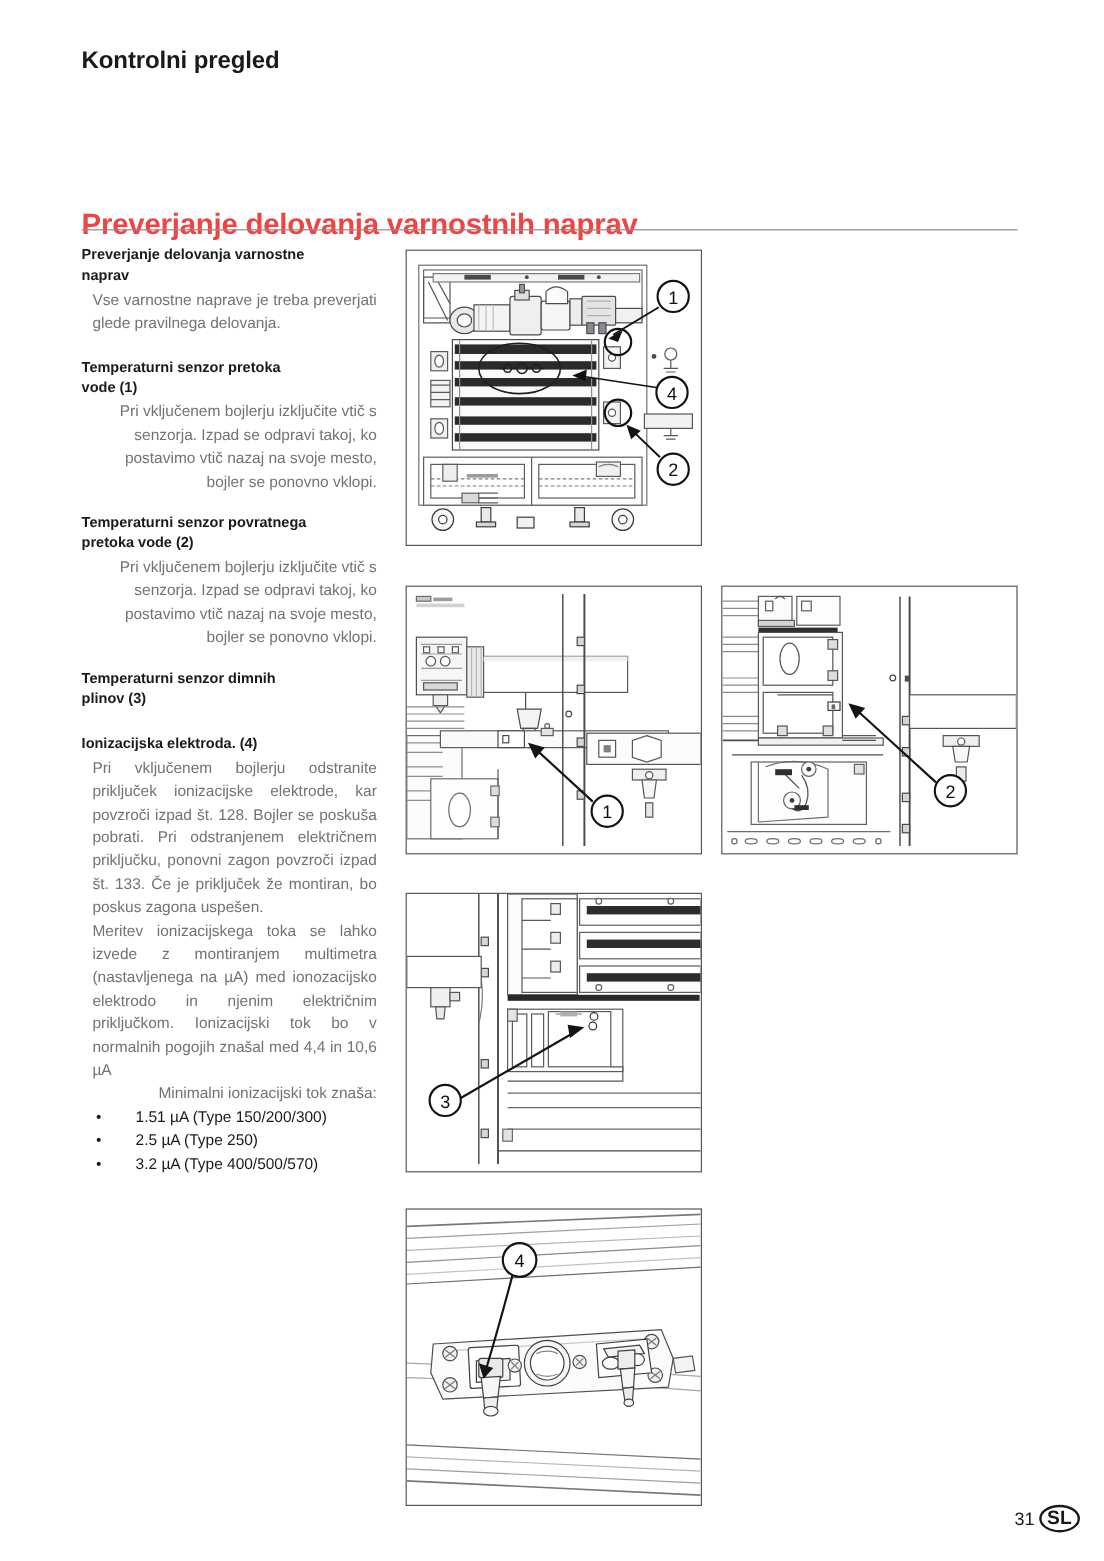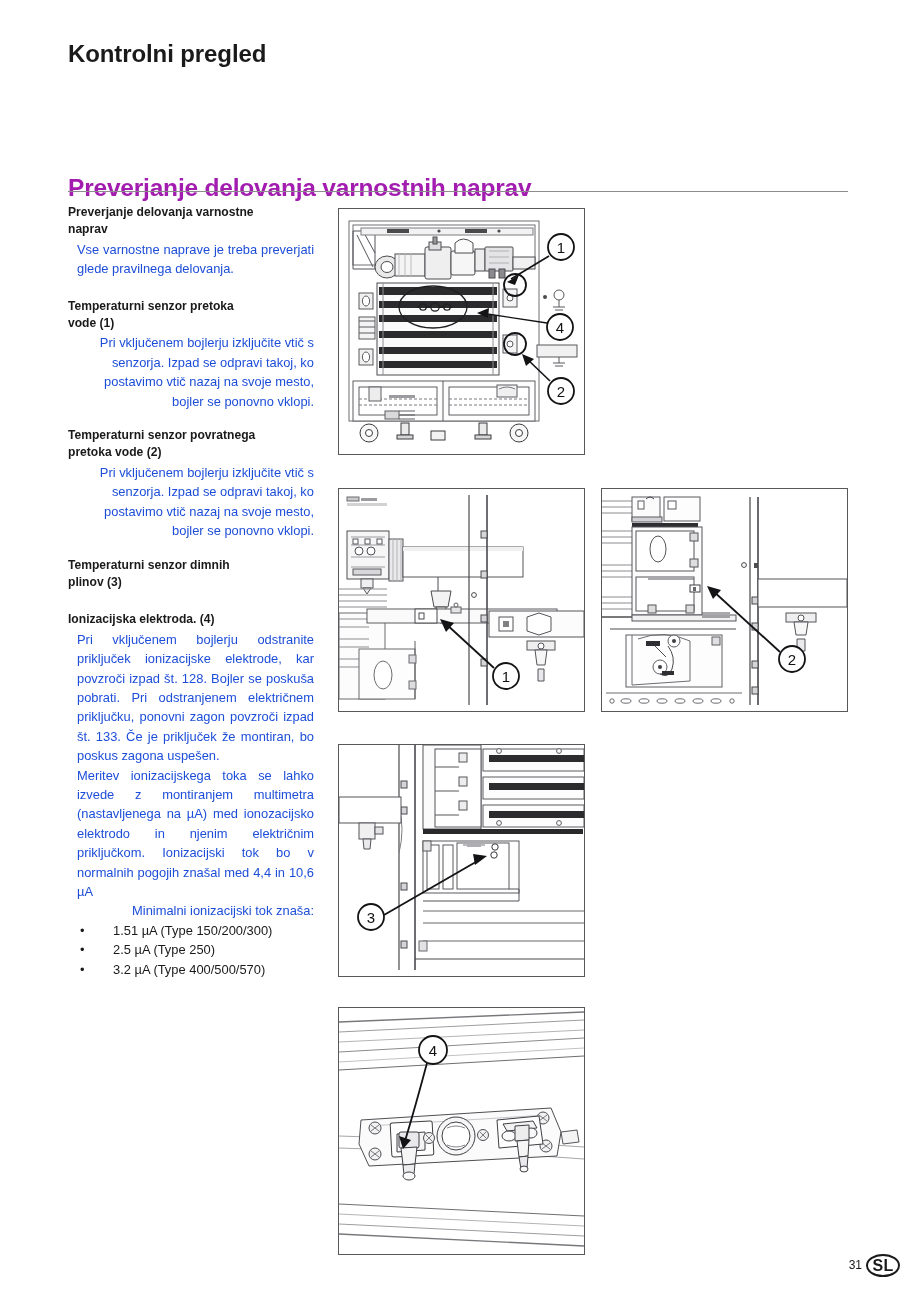--- a/index.html
+++ b/index.html
@@ -20,33 +20,33 @@
     inset: 0;
     width: 920px;
     height: 1301px;
   }
 
   
   .running-head {
     position: absolute;
     left: 68px;
     top: 40px;
-    font-size: 24px;
+    font-size: 20px;
     font-weight: bold;
     letter-spacing: -0.1px;
     color: #1a1a1a;
   }
   .page-title {
     position: absolute;
     left: 68px;
     top: 158px;
     font-size: 24.5px;
     font-weight: bold;
     letter-spacing: -0.2px;
-    color: #a21caf;
+    color: #ef4444;
     white-space: nowrap;
   }
   .title-rule {
     position: absolute;
     left: 68px;
     top: 191px;
     width: 780px;
     height: 1px;
     background: #8c8c8c;
   }
@@ -61,21 +61,21 @@
   .sec-head {
     font-size: 12.1px;
     font-weight: bold;
     line-height: 17.4px;
     color: #1a1a1a;
     margin: 0 0 1px 0;
   }
   .para {
     font-size: 12.9px;
     line-height: 19.4px;
-    color: #1d4ed8;
+    color: #737373;
     text-align: justify;
     text-justify: inter-word;
     margin: 0;
     padding-left: 9px;
     hyphens: manual;
   }
   .para.nojust { text-align: right; }
   .gap-lg { height: 19px; }
   .gap-md { height: 16px; }
 
@@ -109,21 +109,21 @@
   #fig-flow     { left: 338px; top: 488px; width: 245px; height: 222px; }
   #fig-return   { left: 601px; top: 488px; width: 245px; height: 222px; }
   #fig-fluegas  { left: 338px; top: 744px; width: 245px; height: 231px; }
   #fig-ioniz    { left: 338px; top: 1007px; width: 245px; height: 246px; }
 
   
   .page-number {
     position: absolute;
     right: 58px;
     top: 1258px;
-    font-size: 12px;
+    font-size: 15px;
     color: #1a1a1a;
   }
   .lang-badge {
     position: absolute;
     right: 20px;
     top: 1254px;
     width: 34px;
     height: 23px;
   }
   .lang-badge .oval {

